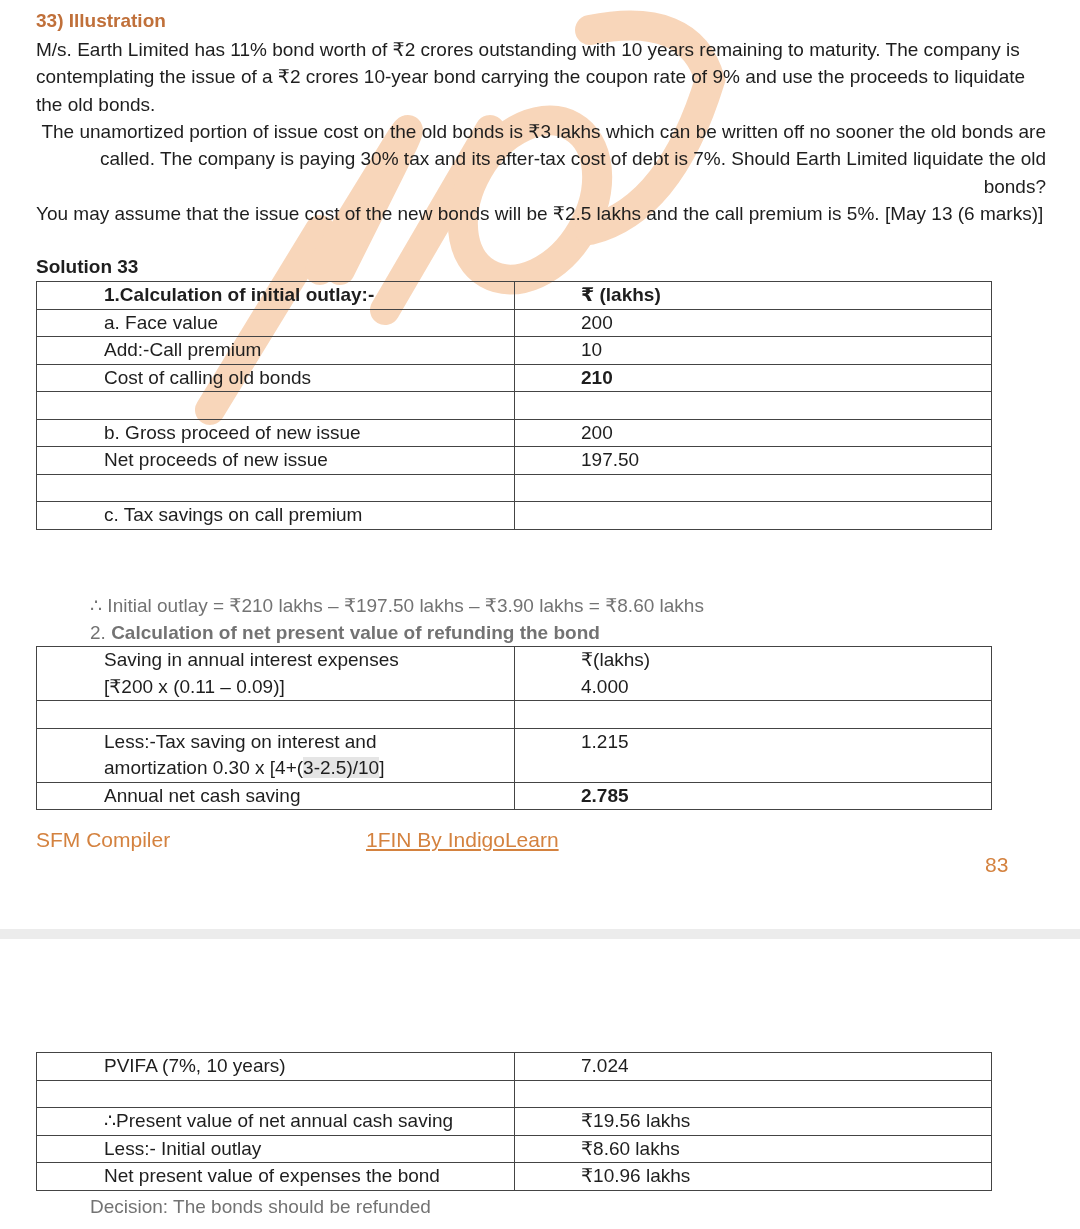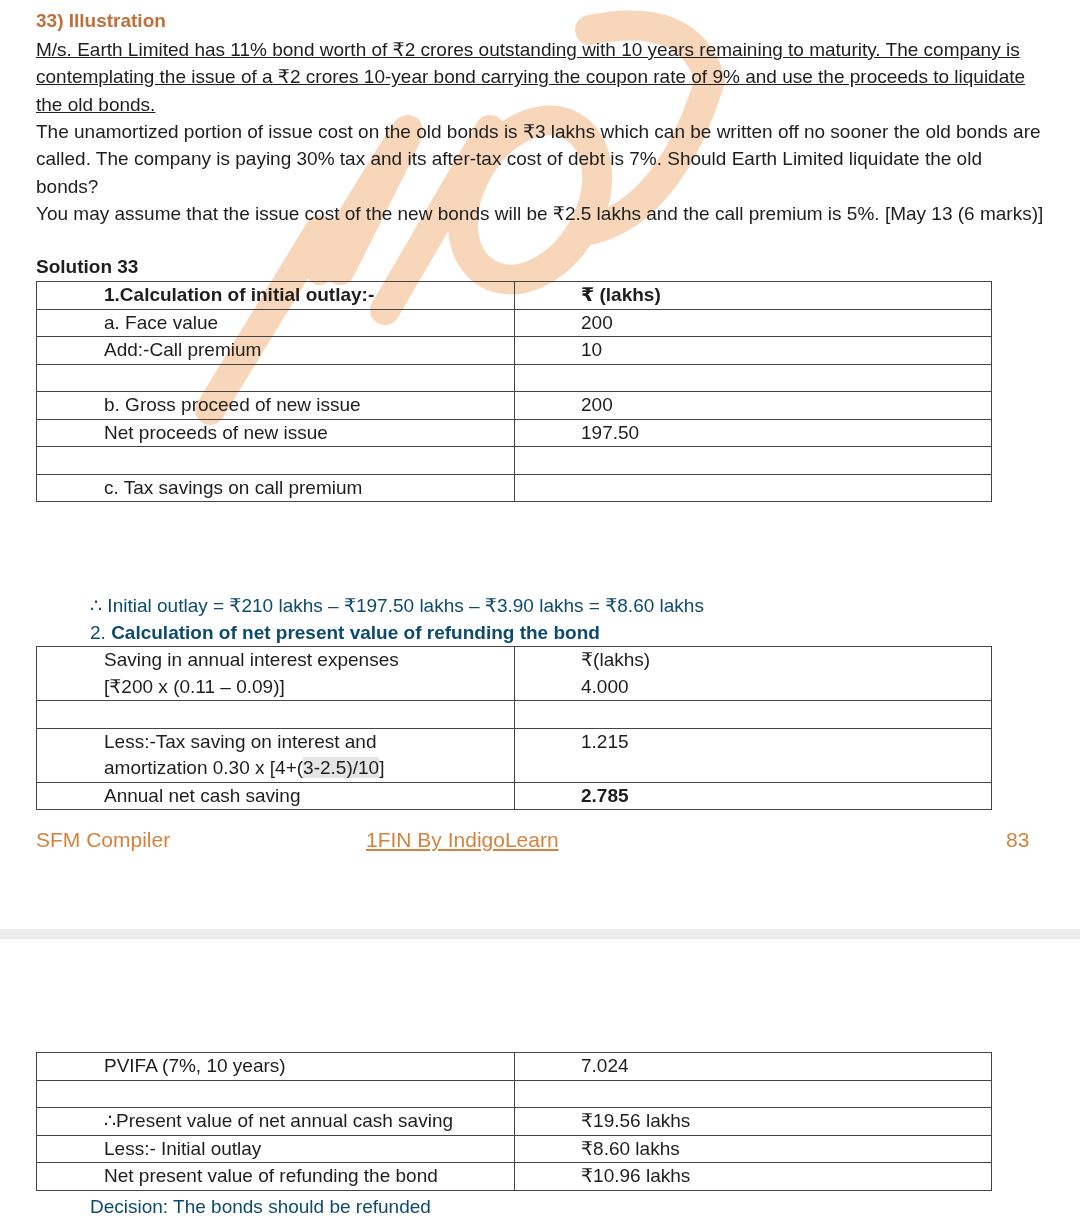--- a/index.html
+++ b/index.html
@@ -14,44 +14,44 @@
   }
   .page1 { position: absolute; left: 0; top: 0; width: 1080px; height: 928px; z-index: 1; }
   .heading {
     position: absolute; left: 36px; top: 10px;
     font-size: 19px; font-weight: bold; color: #c0703a;
   }
   .para {
     position: absolute; left: 36px; width: 1010px;
     font-size: 19px; line-height: 27.3px; color: #1e1e1e;
   }
-  .p1 { top: 36px; text-decoration: underline; }
-  .p2 { top: 118px; }
+  .p1 { top: 36px; }
+  .p2 { top: 118px; text-align: right; }
   .p3 { top: 200px; }
   .sol-title {
     position: absolute; left: 36px; top: 256px; font-size: 19px; font-weight: bold;
   }
   table.calc {
     position: absolute; left: 36px; width: 956px; border-collapse: collapse;
     font-size: 19px; color: #1e1e1e;
   }
   table.calc td {
     border: 1.5px solid #444; padding: 0; height: 26.5px; line-height: 26px; vertical-align: top;
   }
   table.calc td.c1 { width: 478px; padding-left: 67px; box-sizing: border-box; }
   table.calc td.c2 { padding-left: 66px; }
   .b { font-weight: bold; }
   .hl { background: #e5e5e5; }
   .line {
-    position: absolute; left: 90px; font-size: 19px; color: #0c4a6e; line-height: 27px;
+    position: absolute; left: 90px; font-size: 19px; color: #737373; line-height: 27px;
   }
   .footer { position: absolute; top: 828px; font-size: 21px; color: #d4823f; }
   .f-left { left: 36px; }
   .f-mid { left: 366px; text-decoration: underline; text-decoration-color: #d4823f; }
-  .f-right { left: 1006px; }
+  .f-right { left: 985px; margin-top: 25px; }
   .separator {
     position: absolute; left: 0; top: 929px; width: 1080px; height: 10px; background: #ececec;
   }
   .page2 { position: absolute; left: 0; top: 939px; width: 1080px; height: 290px; z-index: 1; }
 </style>
 </head>
 <body>
 
 <svg class="watermark" viewBox="0 0 560 460">
   <g fill="none" stroke="#f7cfae" stroke-width="30" stroke-linecap="round" opacity="0.85">
@@ -77,20 +77,24 @@
       <td class="c1 b">1.Calculation of initial outlay:-</td>
       <td class="c2 b">₹ (lakhs)</td>
     </tr>
     <tr>
       <td class="c1">a. Face value</td>
       <td class="c2">200</td>
     </tr>
     <tr>
       <td class="c1">Add:-Call premium</td>
       <td class="c2">10</td>
+    </tr>
+    <tr>
+      <td class="c1">Cost of calling old bonds</td>
+      <td class="c2 b">210</td>
     </tr>
     <tr>
       <td class="c1" style="height:27px;"></td>
       <td class="c2"></td>
     </tr>
     <tr>
       <td class="c1">b. Gross proceed of new issue</td>
       <td class="c2">200</td>
     </tr>
     <tr>
@@ -162,19 +166,19 @@
     </tr>
     <tr>
       <td class="c1">∴Present value of net annual cash saving</td>
       <td class="c2">₹19.56 lakhs</td>
     </tr>
     <tr>
       <td class="c1">Less:- Initial outlay</td>
       <td class="c2">₹8.60 lakhs</td>
     </tr>
     <tr>
-      <td class="c1">Net present value of refunding the bond</td>
+      <td class="c1">Net present value of expenses the bond</td>
       <td class="c2">₹10.96 lakhs</td>
     </tr>
   </tbody>
     </table>
   <div class="line" style="top:254px;">Decision: The bonds should be refunded</div>
 </div>
 
 </body></html>

